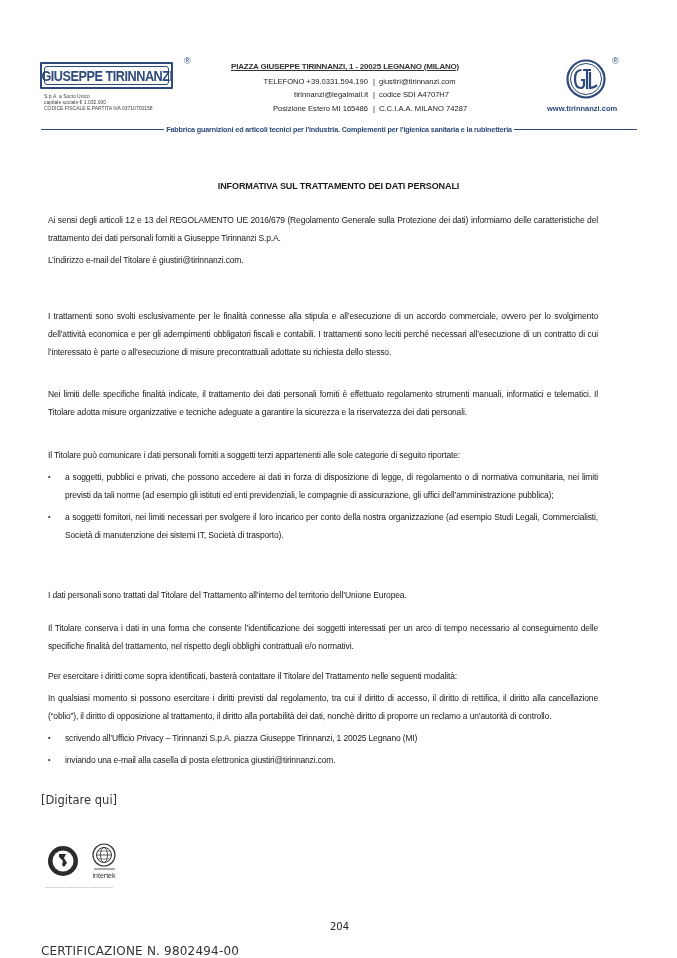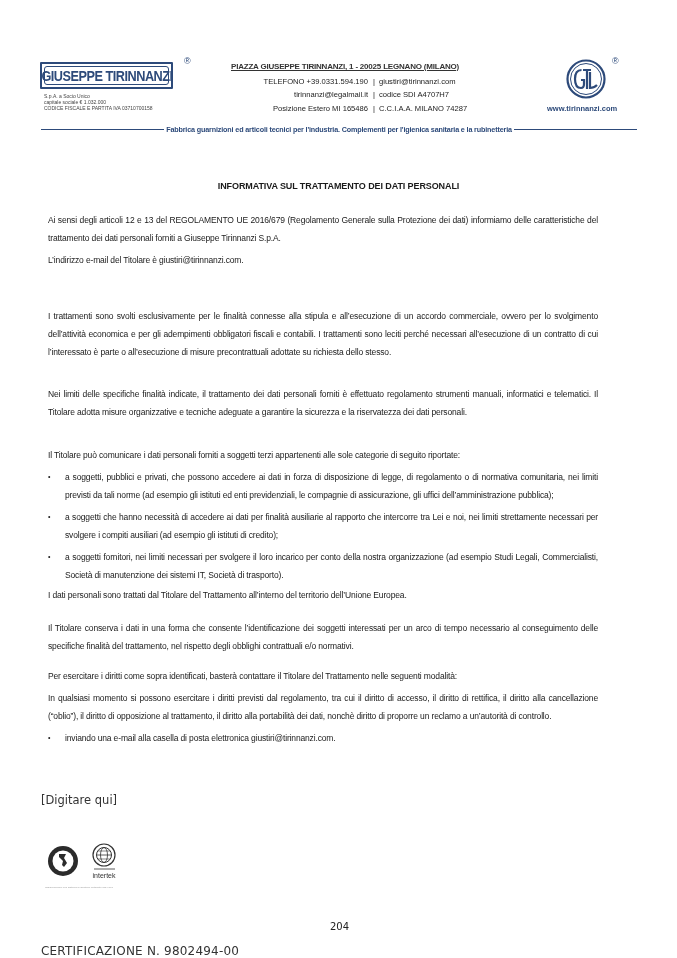--- a/index.html
+++ b/index.html
@@ -107,37 +107,37 @@
 </div>
 
 <div class="abs body" style="top:385px;">
   <p>Nei limiti delle specifiche finalità indicate, il trattamento dei dati personali forniti è effettuato regolamento strumenti manuali, informatici e telematici. Il Titolare adotta misure organizzative e tecniche adeguate a garantire la sicurezza e la riservatezza dei dati personali.</p>
 </div>
 
 <div class="abs body" style="top:446px;">
   <p>Il Titolare può comunicare i dati personali forniti a soggetti terzi appartenenti alle sole categorie di seguito riportate:</p>
   <ul class="bullets">
     <li>a soggetti, pubblici e privati, che possono accedere ai dati in forza di disposizione di legge, di regolamento o di normativa comunitaria, nei limiti previsti da tali norme (ad esempio gli istituti ed enti previdenziali, le compagnie di assicurazione, gli uffici dell’amministrazione pubblica);</li>
-    <li>a soggetti che hanno necessità di accedere ai dati per finalità ausiliarie al rapporto che intercorre tra Lei e noi, nei limiti strettamente necessari per svolgere i compiti ausiliari (ad esempio gli istituti di credito);</li>
     <li>a soggetti fornitori, nei limiti necessari per svolgere il loro incarico per conto della nostra organizzazione (ad esempio Studi Legali, Commercialisti, Società di manutenzione dei sistemi IT, Società di trasporto).</li>
   </ul>
 </div>
 
 <div class="abs body" style="top:586px;">
   <p>I dati personali sono trattati dal Titolare del Trattamento all’interno del territorio dell’Unione Europea.</p>
 </div>
 
 <div class="abs body" style="top:619px;">
   <p>Il Titolare conserva i dati in una forma che consente l’identificazione dei soggetti interessati per un arco di tempo necessario al conseguimento delle specifiche finalità del trattamento, nel rispetto degli obblighi contrattuali e/o normativi.</p>
 </div>
 
 <div class="abs body" style="top:667px;">
   <p>Per esercitare i diritti come sopra identificati, basterà contattare il Titolare del Trattamento nelle seguenti modalità:</p>
   <p>In qualsiasi momento si possono esercitare i diritti previsti dal regolamento, tra cui il diritto di accesso, il diritto di rettifica, il diritto alla cancellazione (“oblio”), il diritto di opposizione al trattamento, il diritto alla portabilità dei dati, nonchè diritto di proporre un reclamo a un’autorità di controllo.</p>
   <ul class="bullets">
+    <li>scrivendo all’Ufficio Privacy – Tirinnanzi S.p.A. piazza Giuseppe Tirinnanzi, 1 20025 Legnano (MI)</li>
     <li>inviando una e-mail alla casella di posta elettronica giustiri@tirinnanzi.com.</li>
   </ul>
 </div>
 
 <div class="abs digitare">[Digitare qui]</div>
 
 <svg class="abs cert-logos" viewBox="0 0 80 48">
   <g>
     <circle cx="16" cy="23" r="15" fill="#2b2b2b"></circle>
     <circle cx="16" cy="23" r="10.5" fill="#ffffff"></circle>

